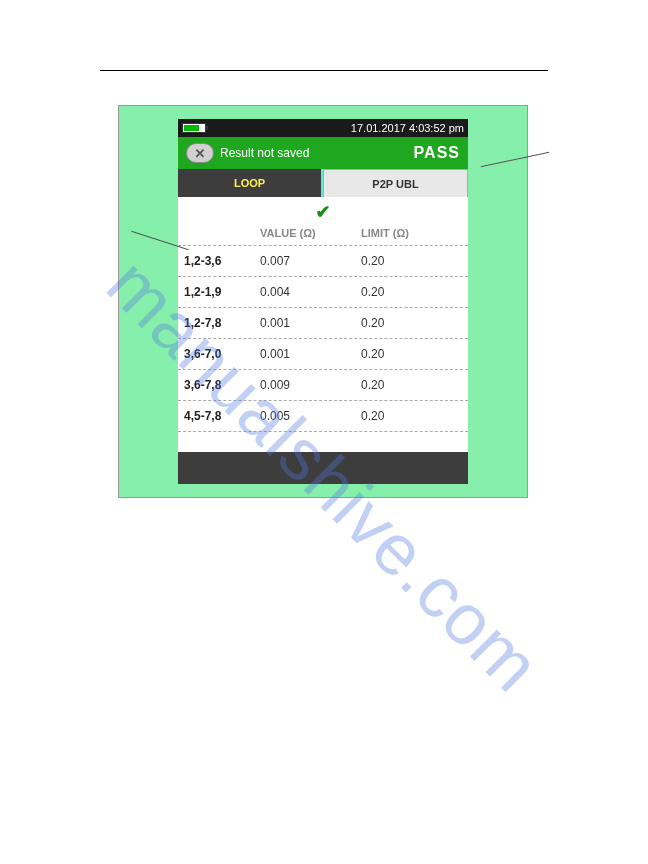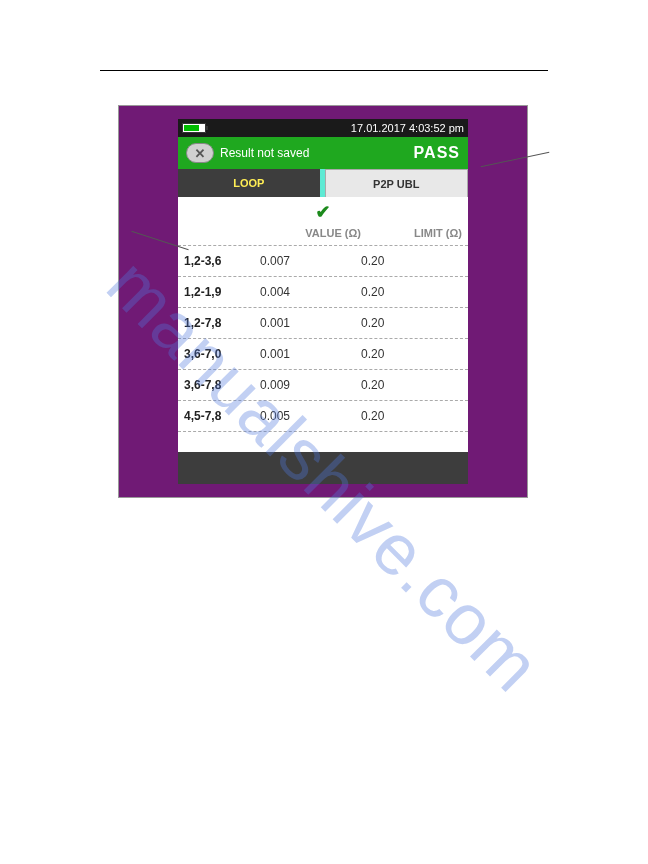--- a/index.html
+++ b/index.html
@@ -17,21 +17,21 @@
       width: 448px;
       border-top: 1px solid #000;
     }
     .device-frame {
       position: absolute;
       top: 105px;
       left: 118px;
       width: 410px;
       border: 1px solid #999;
       padding: 10px;
-      background: #701a75;
+      background: #86efac;
     }
     .device-screen {
       width: 290px;
       margin: 3px auto;
       background: #3d3d3d;
     }
     .status-bar {
       background: #1a1a1a;
       height: 18px;
       display: flex;
@@ -108,21 +108,21 @@
       height: 28px;
     }
     .tab {
       flex: 1;
       display: flex;
       align-items: center;
       justify-content: center;
       font-size: 11px;
       font-weight: bold;
       color: #fff;
-      border-right: 5px solid #5eead4;
+      border-right: 2px solid #5eead4;
       background: #3d3d3d;
     }
     .tab-loop { color: #ffee55; }
     .tab-pair { color: #ffee55; }
     .tab.active {
       background: #e8e8e8;
       color: #333;
       border: 1px solid #aaa;
       border-bottom: none;
     }
@@ -140,21 +140,21 @@
       font-weight: bold;
     }
     .thead {
       display: flex;
       padding: 2px 6px 6px;
       border-bottom: 1px dashed #aaa;
     }
     .thead .c1 { width: 76px; }
     .thead .c2, .thead .c3 {
       flex: 1;
-      text-align: right;
+      text-align: left;
       font-size: 11px;
       font-weight: bold;
       color: #888;
     }
     .row {
       display: flex;
       padding: 8px 6px;
       border-bottom: 1px dashed #aaa;
       font-size: 12px;
     }

